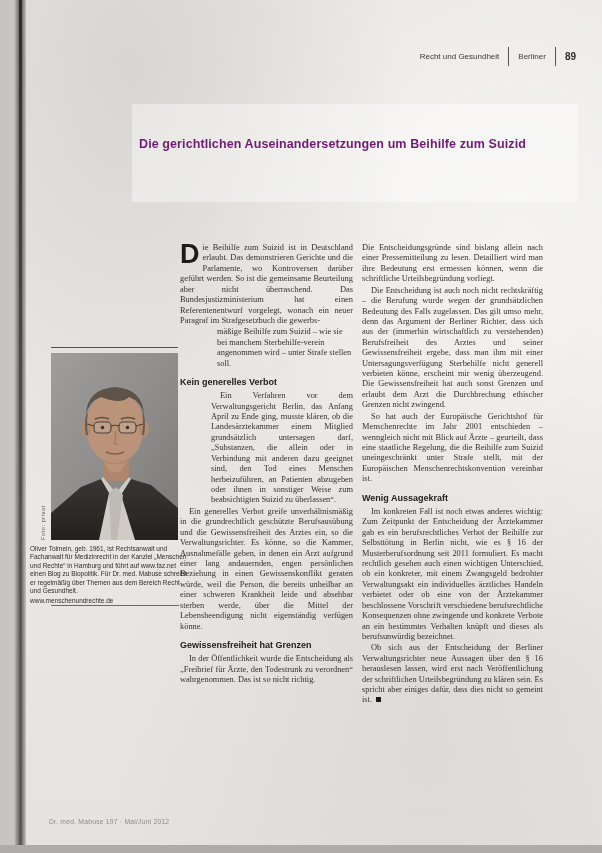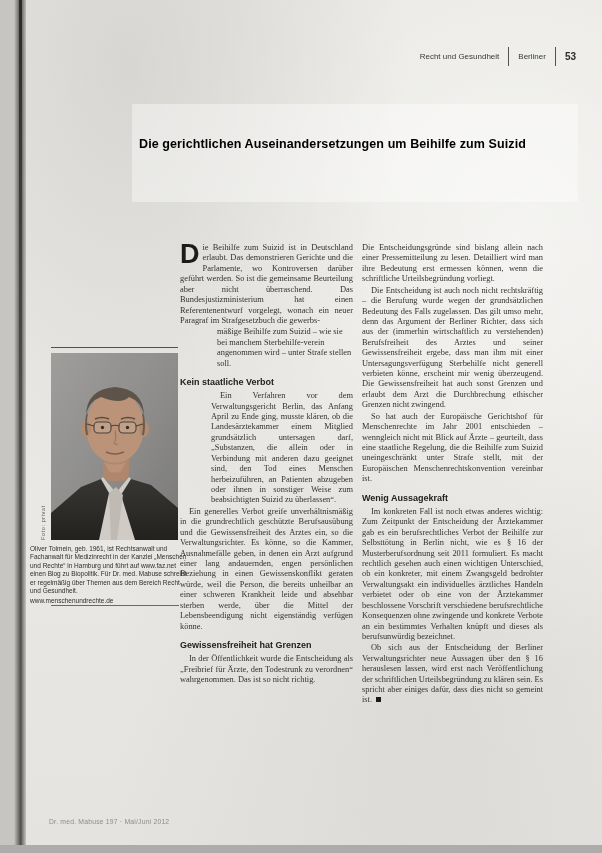--- a/index.html
+++ b/index.html
@@ -44,21 +44,21 @@
   .header .sect{font-size:8px;}
   .header .divider{width:1px;height:19px;background:#55534f;margin:0 9px;}
   .header .pageno{font-size:10px;font-weight:bold;color:#2e2d2b;}
 
   
   .title-wrap{position:absolute;left:139px;top:128px;width:430px;}
   .title{
     font-size:27px;font-weight:bold;color:#1b1a18;letter-spacing:-0.4px;margin:0;
   }
   .subtitle{
-    font-size:12.5px;font-weight:bold;color:#000000;margin:9px 0 0 0;letter-spacing:0.1px;
+    font-size:12.5px;font-weight:bold;color:#701a75;margin:9px 0 0 0;letter-spacing:0.1px;
   }
 
   
   .col{
     position:absolute;top:243px;
     font-family:"Liberation Serif", serif;
     font-size:8.4px;line-height:1.24;color:#34322e;
     text-align:justify;
   }
   .col1{left:180px;width:173px;}
@@ -114,31 +114,31 @@
 <div class="left-margin"></div>
 <div class="spine-shadow"></div>
 <div class="spine-core"></div>
 <div class="bottom-strip"></div>
 
 <div class="header">
   <span class="sect">Recht und Gesundheit</span>
   <span class="divider"></span>
   <span class="sect">Berliner</span>
   <span class="divider"></span>
-  <span class="pageno">53</span>
+  <span class="pageno">89</span>
 </div>
 
 <div class="title-wrap">
   <h2 class="subtitle">Die gerichtlichen Auseinandersetzungen um Beihilfe zum Suizid</h2>
 </div>
 
 <div class="col col1">
   <p><span class="dropcap">D</span><span>ie Beihilfe zum Suizid ist in Deutschland erlaubt. Das demonstrieren Gerichte und die Parlamente, wo Kontroversen darüber geführt werden. So ist die gemeinsame Beurteilung aber nicht überraschend. Das Bundesjustizministerium hat einen Referentenentwurf vorgelegt, wonach ein neuer Paragraf im Strafgesetzbuch die gewerbs-</span></p>
   <p class="quoteblock">mäßige Beihilfe zum Suizid – wie sie bei manchem Sterbehilfe-verein angenommen wird – unter Strafe stellen soll.</p>
-  <h3>Kein staatliche Verbot</h3>
+  <h3>Kein generelles Verbot</h3>
   <p class="ind narrow">Ein Verfahren vor dem Verwaltungsgericht Berlin, das Anfang April zu Ende ging, musste klären, ob die Landesärztekammer einem Mitglied grundsätzlich untersagen darf, „Substanzen, die allein oder in Verbindung mit anderen dazu geeignet sind, den Tod eines Menschen herbeizuführen, an Patienten abzugeben oder ihnen in sonstiger Weise zum beabsichtigten Suizid zu überlassen“.</p>
   <p class="ind">Ein generelles Verbot greife unverhältnismäßig in die grundrechtlich geschützte Berufsausübung und die Gewissensfreiheit des Arztes ein, so die Verwaltungsrichter. Es könne, so die Kammer, Ausnahmefälle geben, in denen ein Arzt aufgrund einer lang andauernden, engen persönlichen Beziehung in einen Gewissenskonflikt geraten würde, weil die Person, die bereits unheilbar an einer schweren Krankheit leide und absehbar sterben werde, über die Mittel der Lebensbeendigung nicht eigenständig verfügen könne.</p>
   <h3>Gewissensfreiheit hat Grenzen</h3>
   <p class="ind">In der Öffentlichkeit wurde die Entscheidung als „Freibrief für Ärzte, den Todestrunk zu verordnen“ wahrgenommen. Das ist so nicht richtig.</p>
 </div>
 
 <div class="col col2">
   <p>Die Entscheidungsgründe sind bislang allein nach einer Pressemitteilung zu lesen. Detailliert wird man ihre Bedeutung erst ermessen können, wenn die schriftliche Urteilsbegründung vorliegt.</p>
   <p class="ind">Die Entscheidung ist auch noch nicht rechtskräftig – die Berufung wurde wegen der grundsätzlichen Bedeutung des Falls zugelassen. Das gilt umso mehr, denn das Argument der Berliner Richter, dass sich aus der (immerhin wirtschaftlich zu verstehenden) Berufsfreiheit des Arztes und seiner Gewissensfreiheit ergebe, dass man ihm mit einer Untersagungsverfügung Sterbehilfe nicht generell verbieten könne, erscheint mir wenig überzeugend. Die Gewissensfreiheit hat auch sonst Grenzen und erlaubt dem Arzt die Durchbrechung ethischer Grenzen nicht zwingend.</p>
   <p class="ind">So hat auch der Europäische Gerichtshof für Menschenrechte im Jahr 2001 entschieden – wenngleich nicht mit Blick auf Ärzte – geurteilt, dass eine staatliche Regelung, die die Beihilfe zum Suizid uneingeschränkt unter Strafe stellt, mit der Europäischen Menschenrechtskonvention vereinbar ist.</p>

